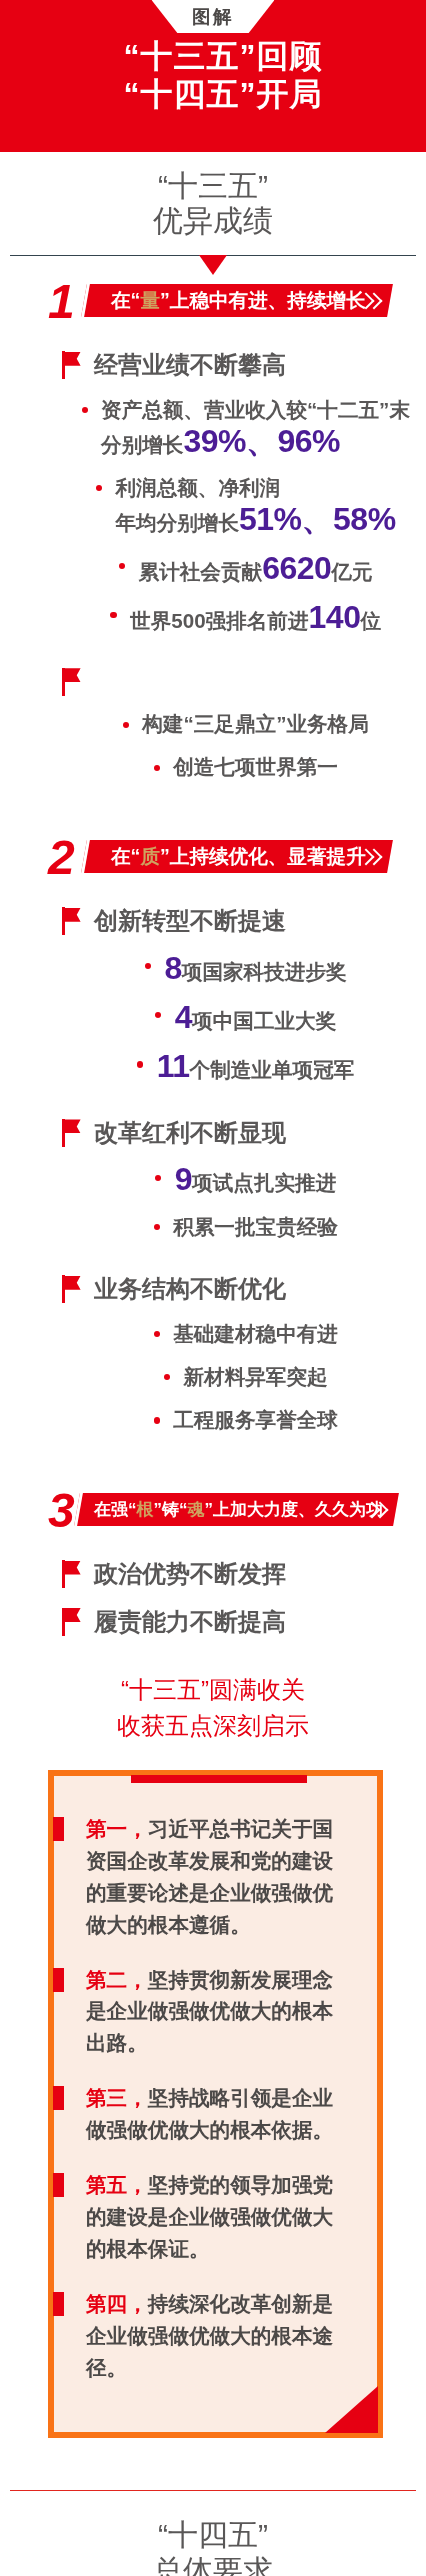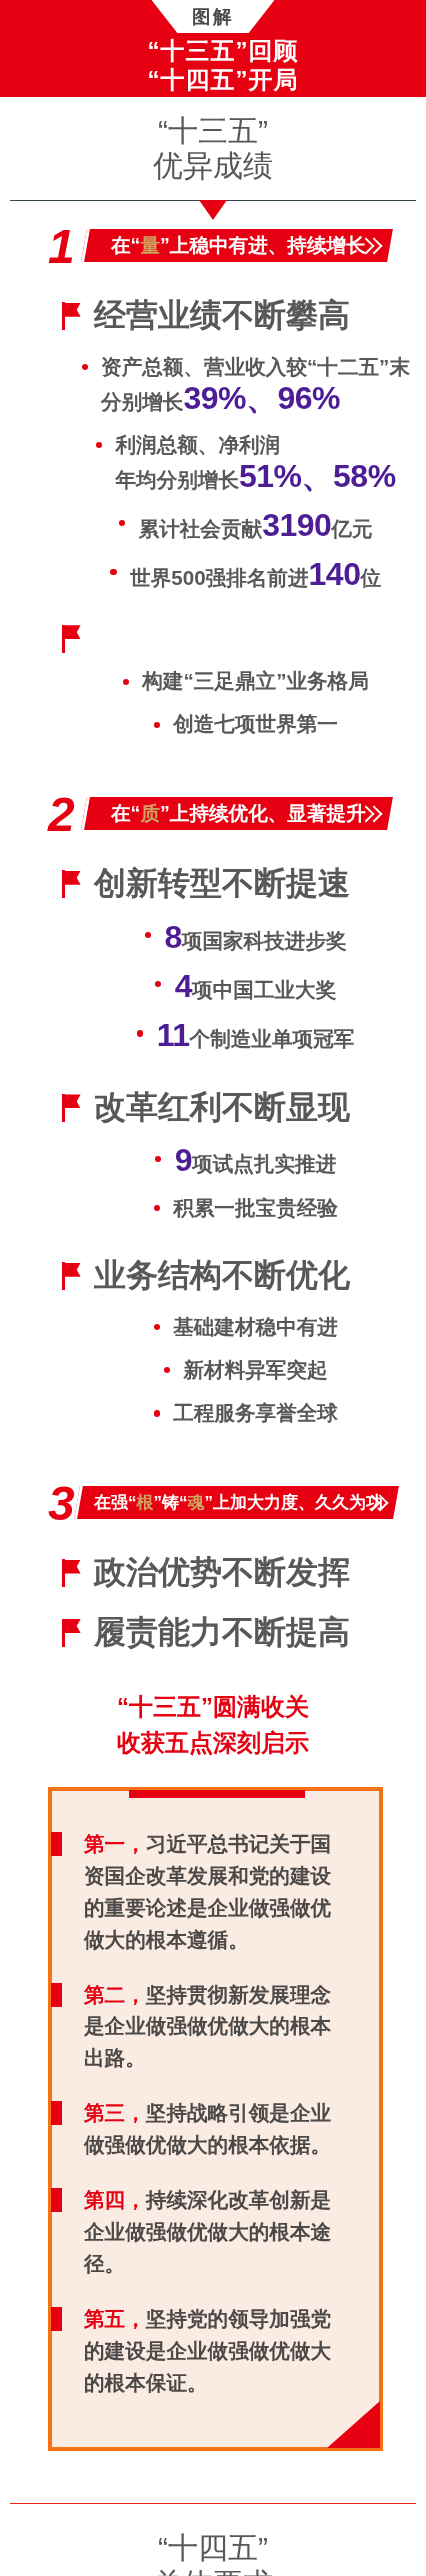--- a/index.html
+++ b/index.html
@@ -1,25 +1,25 @@
 <!DOCTYPE html>
 <html style="font-size:8.2px"><head>
 <meta charset="utf-8">
 <style>
   html,body{margin:0;padding:0;background:#fff;}
   .page{width:426px;height:3244px;background:#fff;position:relative;overflow:hidden;
         font-family:"Liberation Sans","DejaVu Sans",sans-serif;}
   
-  .hero{height:97px;background:#e60012;position:relative;text-align:center;color:#fff;
+  .hero{height:152px;background:#e60012;position:relative;text-align:center;color:#fff;
         padding-top:37px;box-sizing:border-box;}
   .notch{position:absolute;top:0;left:50%;transform:translateX(-50%);width:123px;height:33px;
          background:#fff;clip-path:polygon(0 0,100% 0,79% 100%,21% 100%);
          display:flex;align-items:center;justify-content:center;}
   .notch span{font-size:18.5px;font-weight:bold;color:#4c4948;letter-spacing:2.6px;}
-  .hero-line{font-size:24px;font-weight:bold;line-height:1.2;letter-spacing:1px;padding-left:20px;}
+  .hero-line{font-size:32px;font-weight:bold;line-height:1.2;letter-spacing:1px;padding-left:20px;}
   
   .sec-title{text-align:center;color:#595757;font-weight:normal;font-size:30px;line-height:1.18;
              white-space:pre-line;margin-top:15.5px;}
   .divider{position:relative;height:1.5px;background:#34444e;margin:16.5px 10.3px 0;}
   .tri{position:absolute;left:50%;top:0;transform:translateX(-50%);width:0;height:0;
        border-left:14px solid transparent;border-right:14px solid transparent;
        border-top:20.6px solid #e60012;}
   
   .banner-wrap{position:relative;height:33px;margin-top:28px;}
   .banner-wrap.later{margin-top:58px;}
@@ -34,32 +34,32 @@
   .b3 .b-text{font-size:17px;}
   .chev{position:absolute;right:9.3px;top:50%;margin-top:-5.7px;display:flex;transform:skewX(10deg);}
   .chev i{display:block;width:10.3px;height:10.3px;border-top:2.1px solid #fff;border-right:2.1px solid #fff;
           transform:rotate(45deg);margin-left:-4.6px;}
   
   .flag-row{display:flex;align-items:center;margin:32px 20.6px 0 62px;}
   .flag{width:19.6px;height:28px;position:relative;margin-right:12.4px;flex:none;}
   .flag::before{content:"";position:absolute;left:0;top:0;width:2.6px;height:28px;background:#e60012;}
   .flag::after{content:"";position:absolute;left:2.6px;top:0.5px;width:16px;height:14px;background:#e60012;
                clip-path:polygon(0 0,100% 0,76% 50%,100% 100%,0 100%);}
-  .flag-title{font-size:32px;font-weight:bold;color:#595757;}
+  .flag-title{font-size:24px;font-weight:bold;color:#595757;}
   .bullet{display:flex;margin:14.4px 15.5px 0 81px;justify-content:center;}
   .dot{width:6.2px;height:6.2px;border-radius:50%;background:#e60012;margin:11.3px 13.4px 0 0;flex:none;}
   .b-body{font-size:20.6px;font-weight:bold;color:#595757;line-height:1.4;}
   .bignum{font-size:32px;color:#4c1d95;line-height:1;letter-spacing:-0.5px;}
   
-  .red-head{text-align:center;color:#e60012;font-size:24px;font-weight:bold;line-height:1.5;
+  .red-head{text-align:center;color:#e60012;font-size:24px;font-weight:normal;line-height:1.5;
             margin-top:34px;white-space:pre-line;}
   .red-para{text-align:center;color:#e60012;font-size:24px;font-weight:bold;line-height:1.45;
             margin-top:29px;white-space:pre-line;}
   
-  .insight{margin:26px 43px 0 48px;background:#fbece3;border:4px solid #f97316;position:relative;
+  .insight{margin:26px 43px 0 48px;background:#fbece3;border:6px solid #f97316;position:relative;
            padding:14.4px 28px 49px 32px;box-sizing:border-box;}
   .insight::before{content:"";position:absolute;top:-1px;left:77px;width:176px;height:8.2px;background:#e60012;}
   .insight::after{content:"";position:absolute;right:-1px;bottom:-1px;width:0;height:0;
                   border-left:53px solid transparent;border-bottom:47px solid #e60012;}
   .insight p{position:relative;margin:23px 0 0;font-size:20.6px;font-weight:bold;color:#4c4948;line-height:1.55;}
   .insight p .mark{position:absolute;left:-33px;top:4.1px;width:11.3px;height:24px;background:#e60012;}
   .insight .lead{color:#e60012;}
   
   .sep-red{height:1px;background:#e2261f;margin:52px 10.3px 0;}
 </style>
@@ -109,21 +109,21 @@
   <div class="bullet">
     <span class="dot"></span>
     <div class="b-body">
       <span>利润总额、净利润</span><br>
       <span>年均分别增长</span><span class="bignum">51%、58%</span>
     </div>
   </div>
   <div class="bullet">
     <span class="dot"></span>
     <div class="b-body">
-      <span>累计社会贡献</span><span class="bignum">3190</span><span>亿元</span>
+      <span>累计社会贡献</span><span class="bignum">6620</span><span>亿元</span>
     </div>
   </div>
   <div class="bullet">
     <span class="dot"></span>
     <div class="b-body">
       <span>世界500强排名前进</span><span class="bignum">140</span><span>位</span>
     </div>
   </div>
 
   <div class="flag-row">
@@ -228,22 +228,22 @@
     <span class="flag-title">履责能力不断提高</span>
   </div>
 
   <div class="red-head">“十三五”圆满收关
 收获五点深刻启示</div>
 
   <div class="insight">
     <p><span class="mark"></span><span class="lead">第一，</span><span>习近平总书记关于国资国企改革发展和党的建设的重要论述是企业做强做优做大的根本遵循。</span></p>
     <p><span class="mark"></span><span class="lead">第二，</span><span>坚持贯彻新发展理念是企业做强做优做大的根本出路。</span></p>
     <p><span class="mark"></span><span class="lead">第三，</span><span>坚持战略引领是企业做强做优做大的根本依据。</span></p>
+    <p><span class="mark"></span><span class="lead">第五，</span><span>坚持党的领导加强党的建设是企业做强做优做大的根本保证。</span></p>
     <p><span class="mark"></span><span class="lead">第四，</span><span>持续深化改革创新是企业做强做优做大的根本途径。</span></p>
-    <p><span class="mark"></span><span class="lead">第五，</span><span>坚持党的领导加强党的建设是企业做强做优做大的根本保证。</span></p>
   </div>
 
   <div class="sep-red"></div>
 
   <div class="sec-title" style="margin-top:26px;">“十四五”
 总体要求</div>
   <div class="divider">
     <span class="tri"></span>
   </div>
 

